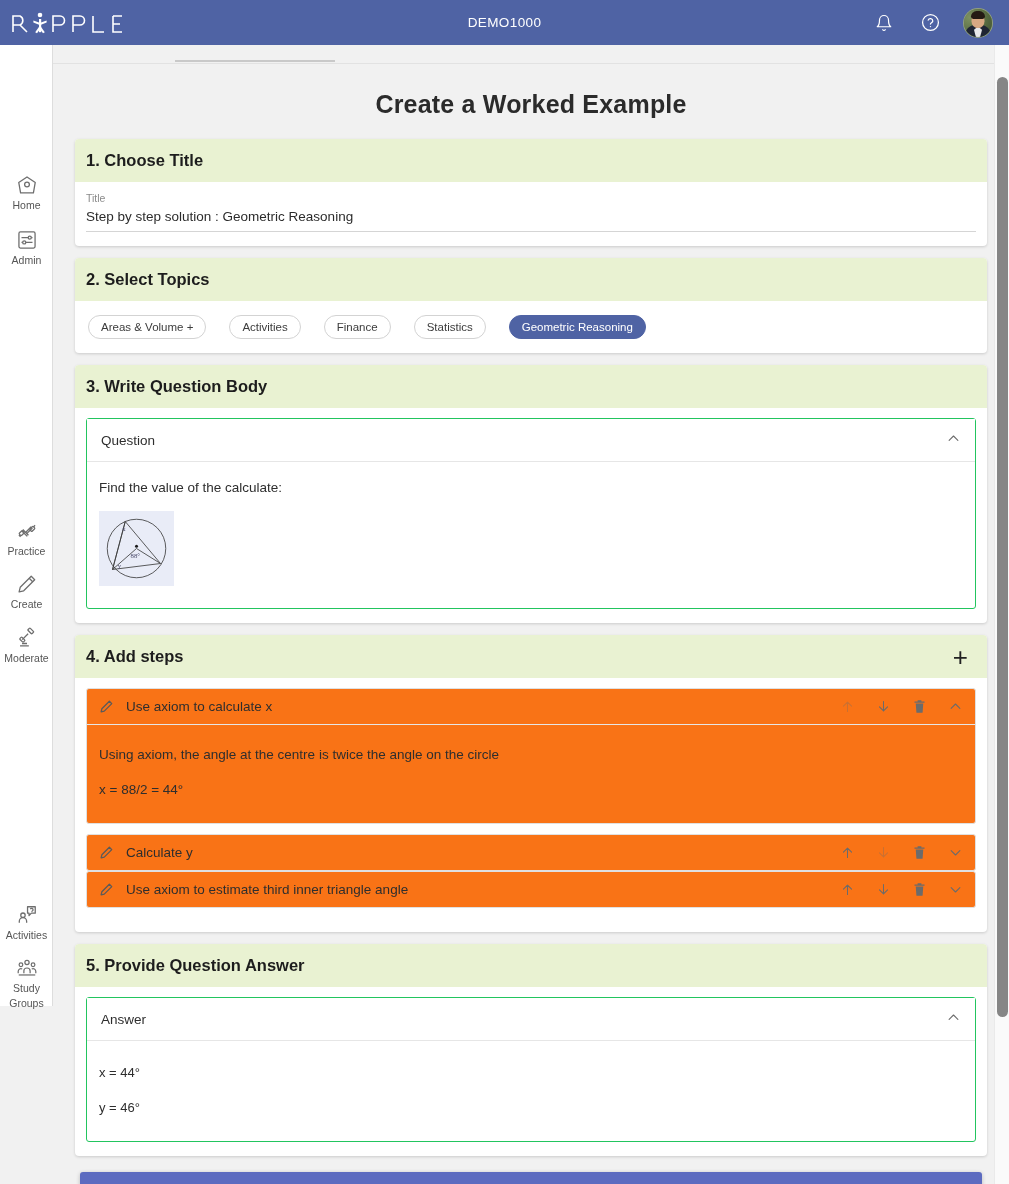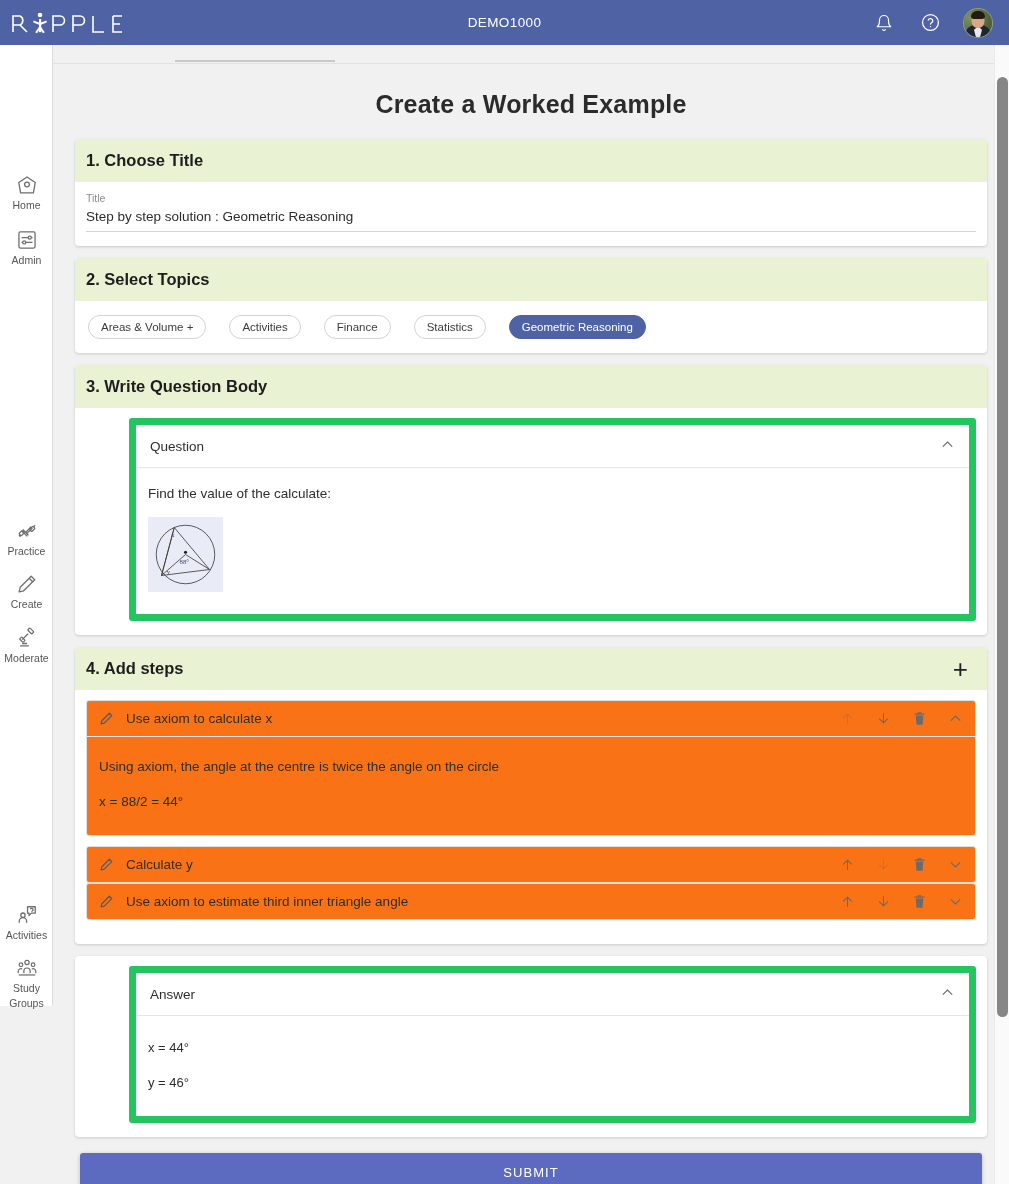--- a/index.html
+++ b/index.html
@@ -111,21 +111,21 @@
   
   .chips { display: flex; gap: 23px; align-items: center; flex-wrap: wrap; padding: 4px 0 2px 2px;}
   .chip {
     border: 1px solid #d3d3d3; border-radius: 14px;
     padding: 5px 12px; font-size: 11.5px; color: #3c3c3c;
     background: #fff; cursor: pointer; white-space: nowrap;
   }
   .chip.selected { background: #4f63a4; border-color: #4f63a4; color: #fff; }
 
   
-  .accordion { border: 7px solid #22c55e; border-radius: 3px; margin-left: 43px; }
+  .accordion { border: 1px solid #22c55e; border-radius: 3px; }
   .acc-head {
     display: flex; align-items: center; justify-content: space-between;
     padding: 12px 14px; font-size: 13.5px; color: #2e2e2e; cursor: pointer;
     border-bottom: 1px solid #e6e6e6; background: #fff;
   }
   .acc-body { padding: 18px 12px 22px 12px; min-height: 80px; }
   .q-text { font-size: 13.5px; color: #2e2e2e; margin-bottom: 16px; }
 
   .geo-fig {
     width: 75px; height: 75px; background: #e9ecf7;
@@ -480,20 +480,23 @@
                 </svg>
             </span>
           </span>
         </div>
       </div>
 
     </div>
   </div>
 
   <div class="card">
+    <div class="card-head">
+      <span>5. Provide Question Answer</span>
+    </div>
     <div class="card-body">
       <div class="accordion">
         <div class="acc-head">
           <span>Answer</span>
           <span>
             <svg width="15" height="15" viewBox="0 0 24 24" fill="none" stroke="#6b6b6b" stroke-width="1.7" stroke-linecap="round" stroke-linejoin="round">
                 <path d="M5 15 L12 8 L19 15"></path>
               </svg>
           </span>
         </div>

